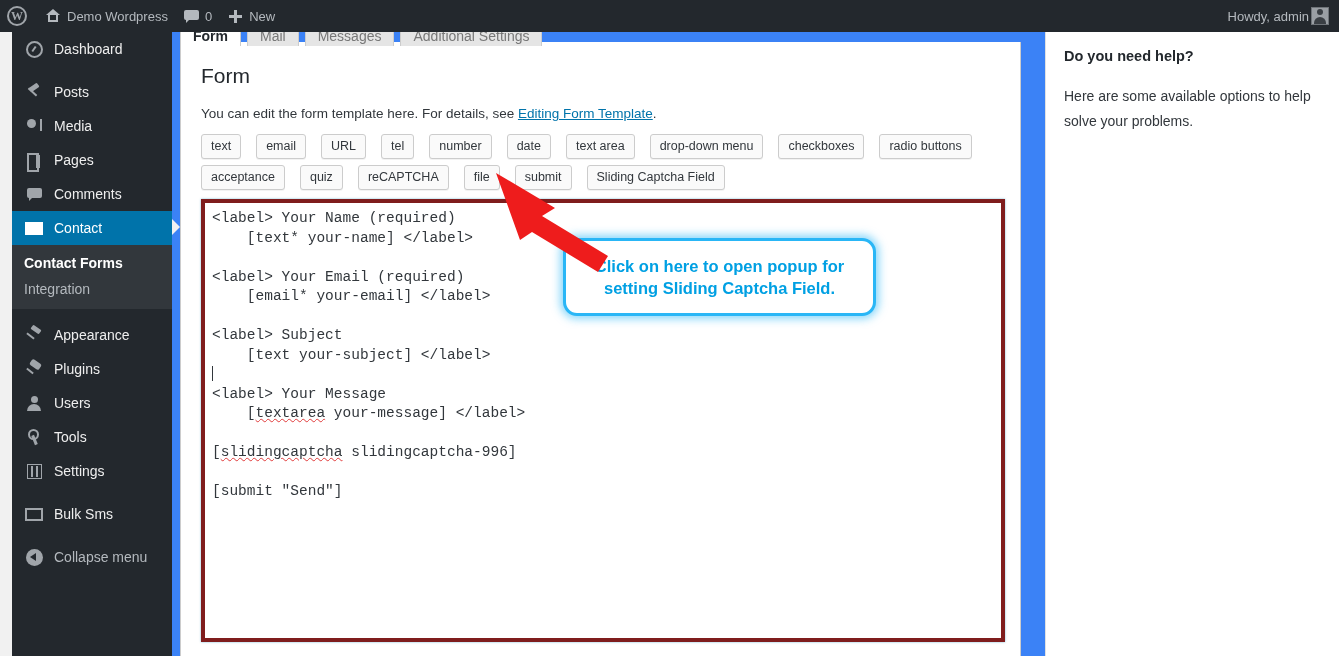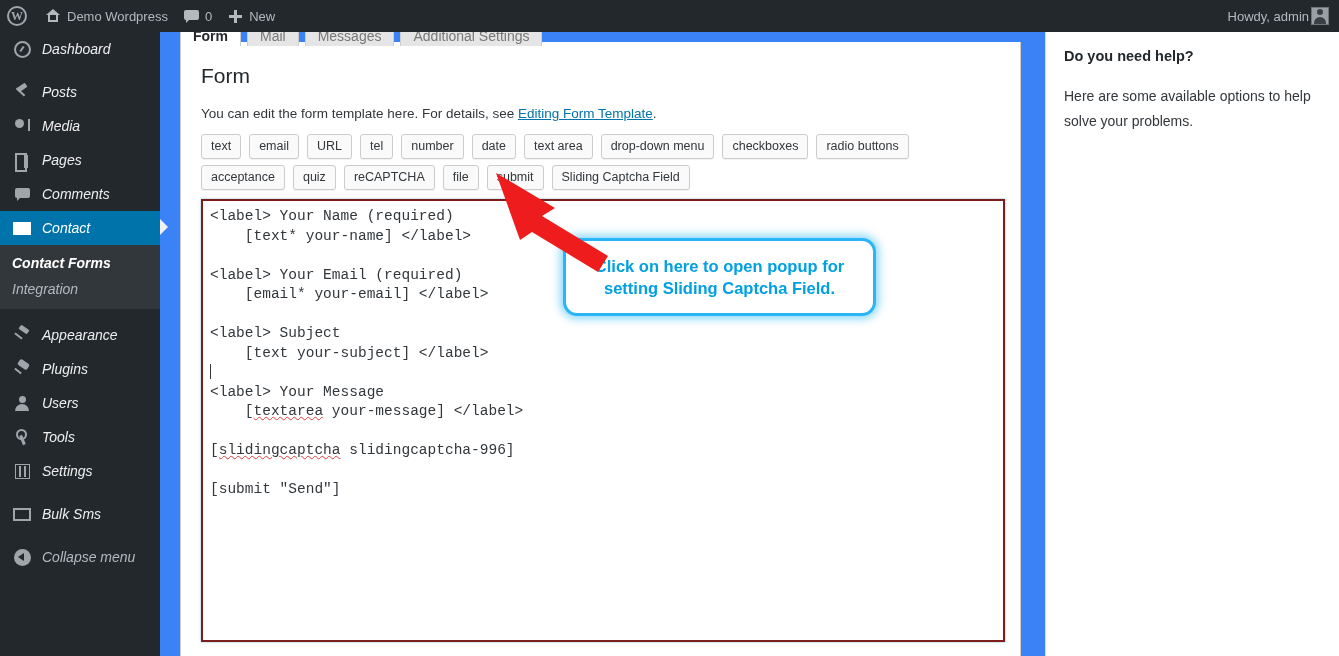--- a/index.html
+++ b/index.html
@@ -63,22 +63,22 @@
     position: relative; width: 15px; height: 15px;
   }
   .plus-icon::before, .plus-icon::after {
     content: ""; position: absolute; background: #b4b9be;
   }
   .plus-icon::before { left: 6px; top: 1px; width: 3px; height: 13px; }
   .plus-icon::after  { top: 6px; left: 1px; height: 3px; width: 13px; }
 
   
   #sidebar {
-    position: absolute; left: 0; top: 32px; width: 160px; height: 624px;
-    background: #23282d; z-index: 30; font-style: italic;
+    position: absolute; left: 12px; top: 32px; width: 160px; height: 624px;
+    background: #23282d; z-index: 30;
   }
   .menu-item {
     display: flex; align-items: center; height: 34px;
     color: #eee; font-size: 14px; padding-left: 12px; position: relative;
   }
   .menu-item .mlabel { margin-left: 10px; }
   .menu-item.current {
     background: #0073aa; color: #fff; font-weight: 400;
   }
   .menu-item.current::after {
@@ -154,31 +154,31 @@
   
   #content-card {
     position: absolute; left: 20px; top: 10px; width: 841px; bottom: -1px;
     background: #fff; border: 1px solid #ccc; border-top: none;
   }
   #card-inner { padding: 20px 20px 0 20px; }
   #form-heading { font-size: 21px; font-weight: 400; color: #23282d; line-height: 1.3; margin-bottom: 17px; }
   #form-desc { font-size: 13.5px; color: #32373c; margin-bottom: 13px; }
   #form-desc a { color: #0073aa; text-decoration: underline; }
 
-  .tagbar { display: flex; flex-wrap: wrap; gap: 6px 8px; margin-bottom: 9px; max-width: 780px; }
+  .tagbar { display: flex; flex-wrap: wrap; gap: 6px 15px; margin-bottom: 9px; max-width: 780px; }
   .tagbtn {
     background: #fafafa; border: 1px solid #ccc; border-radius: 3px;
     font-size: 12.5px; color: #32373c; padding: 4px 9px 5px 9px;
     line-height: 14px; cursor: pointer; white-space: nowrap;
     box-shadow: 0 1px 0 rgba(0,0,0,.05);
   }
 
   #code-area {
     width: 804px; height: 443px; background: #fff;
-    border: 2px solid #7f1d1d; box-shadow: 0 0 2px rgba(30,140,190,.6);
+    border: 4px solid #7f1d1d; box-shadow: 0 0 2px rgba(30,140,190,.6);
     padding: 6px 8px 7px 7px; outline: none; resize: none;
     font-family: "Liberation Mono", "DejaVu Sans Mono", monospace;
     font-size: 14.5px; line-height: 19.5px; color: #32373c;
     white-space: pre; overflow: hidden;
   }
   .sq { text-decoration: underline; text-decoration-style: wavy; text-decoration-color: #e03b3b; text-decoration-thickness: 1px; }
   .caretline { display: inline-block; width: 1px; height: 15px; background: #32373c; vertical-align: -3px; }
 
   
   #help-panel {

